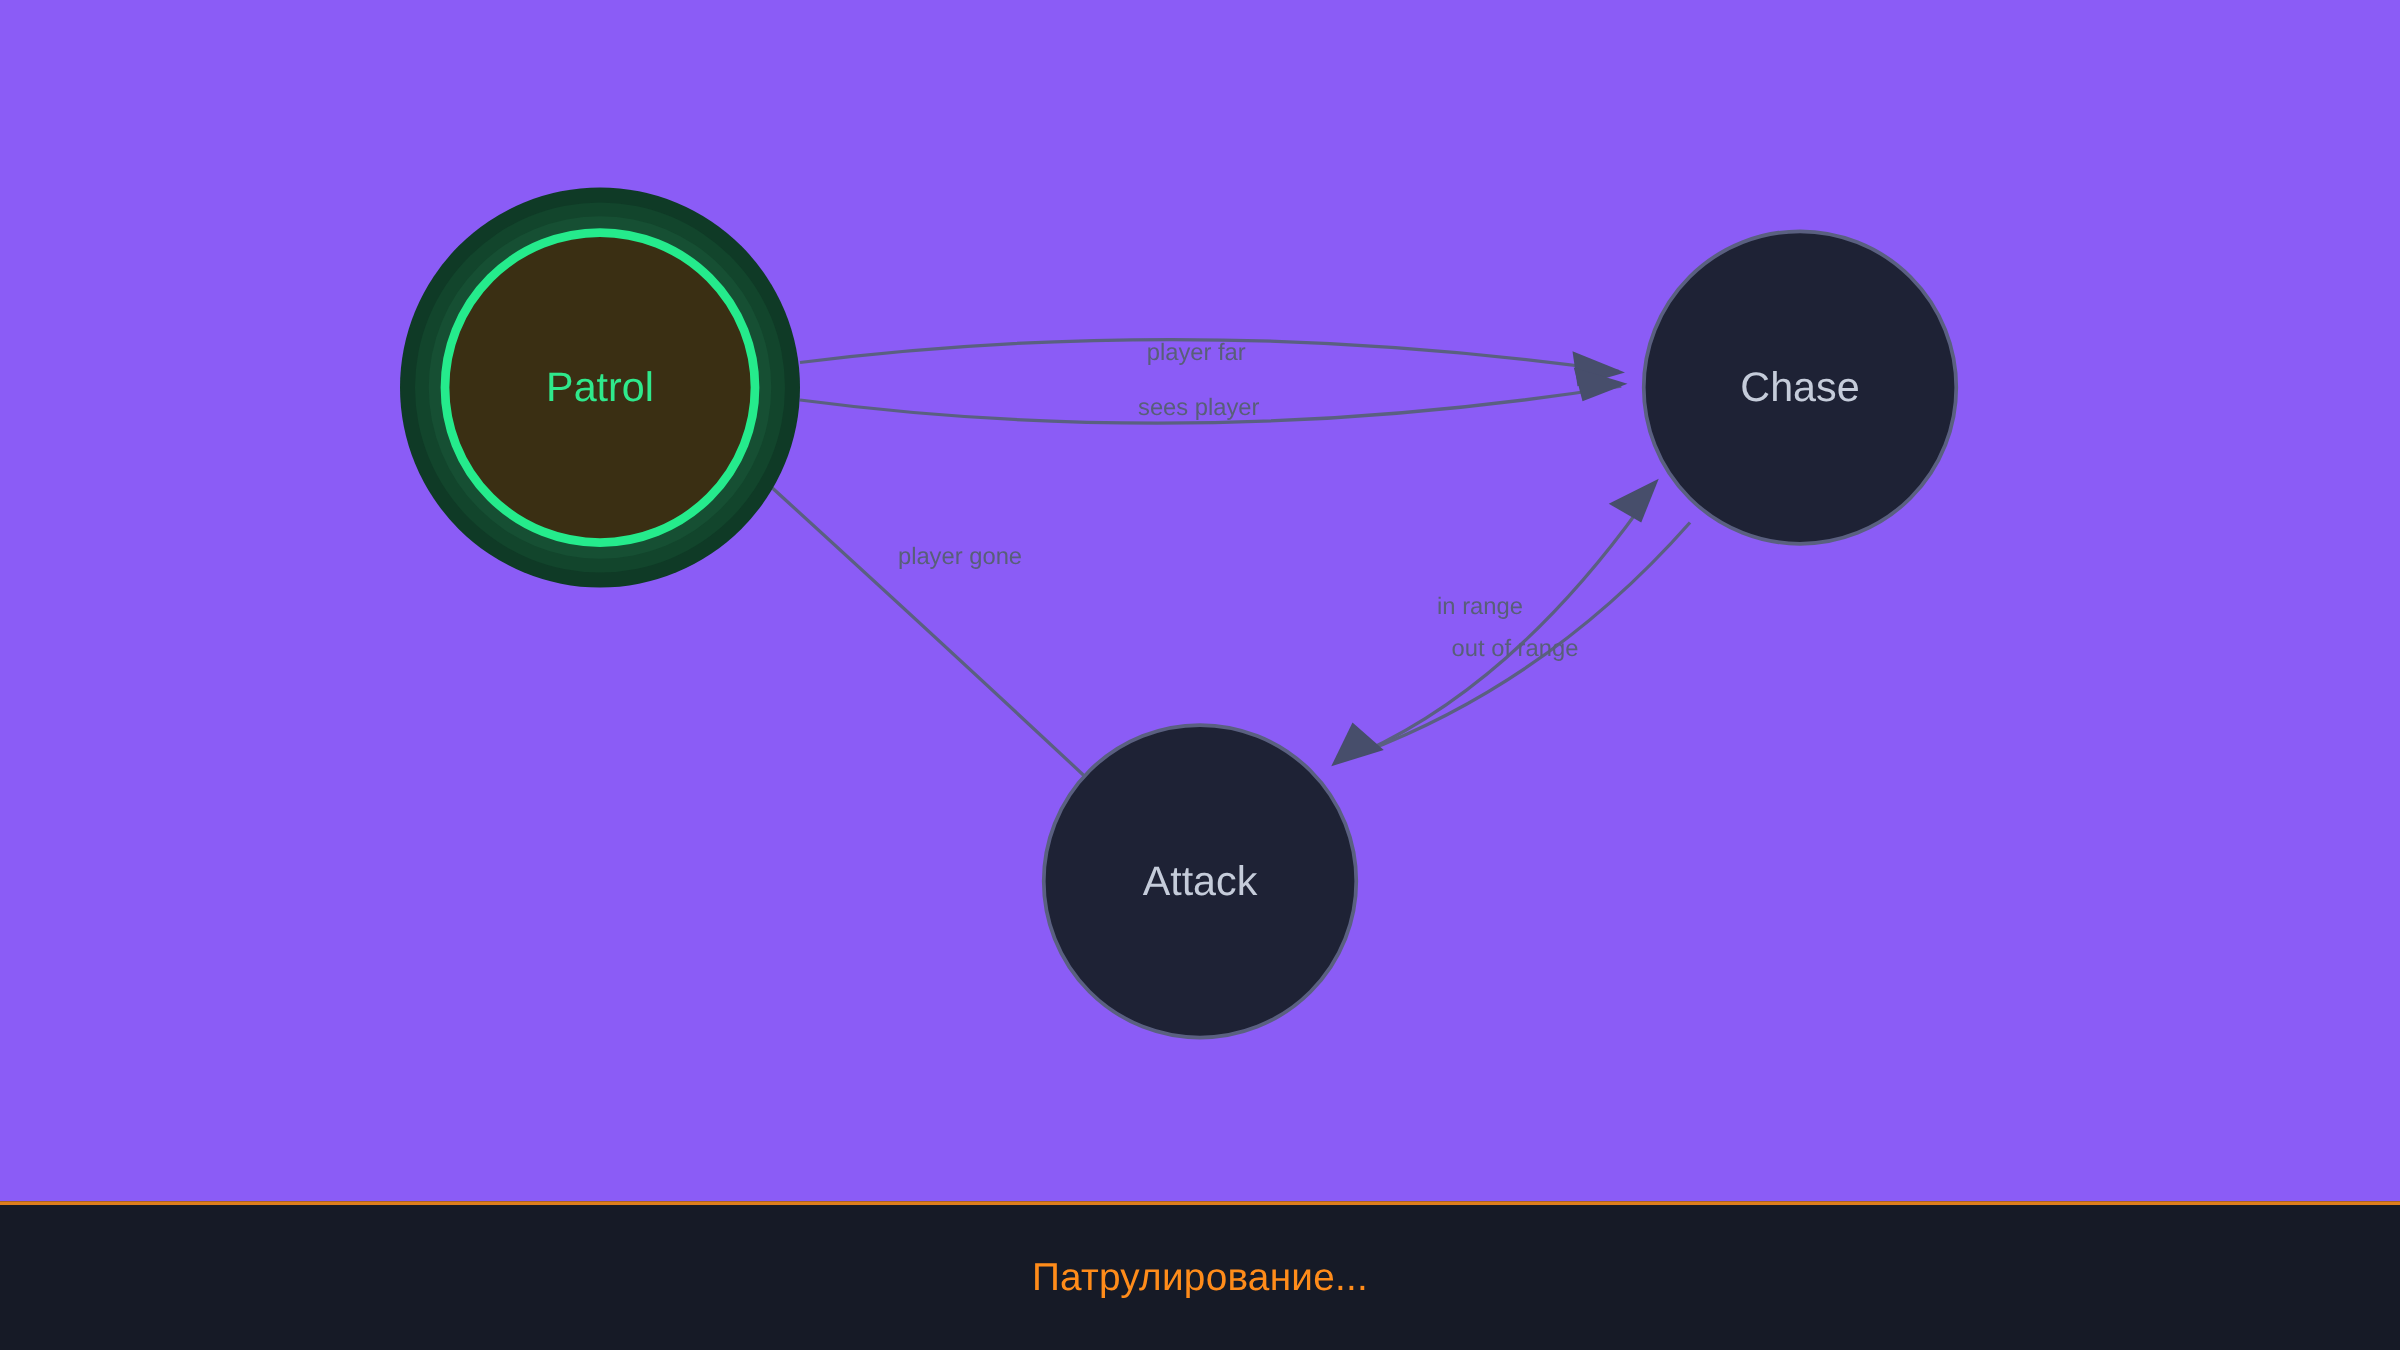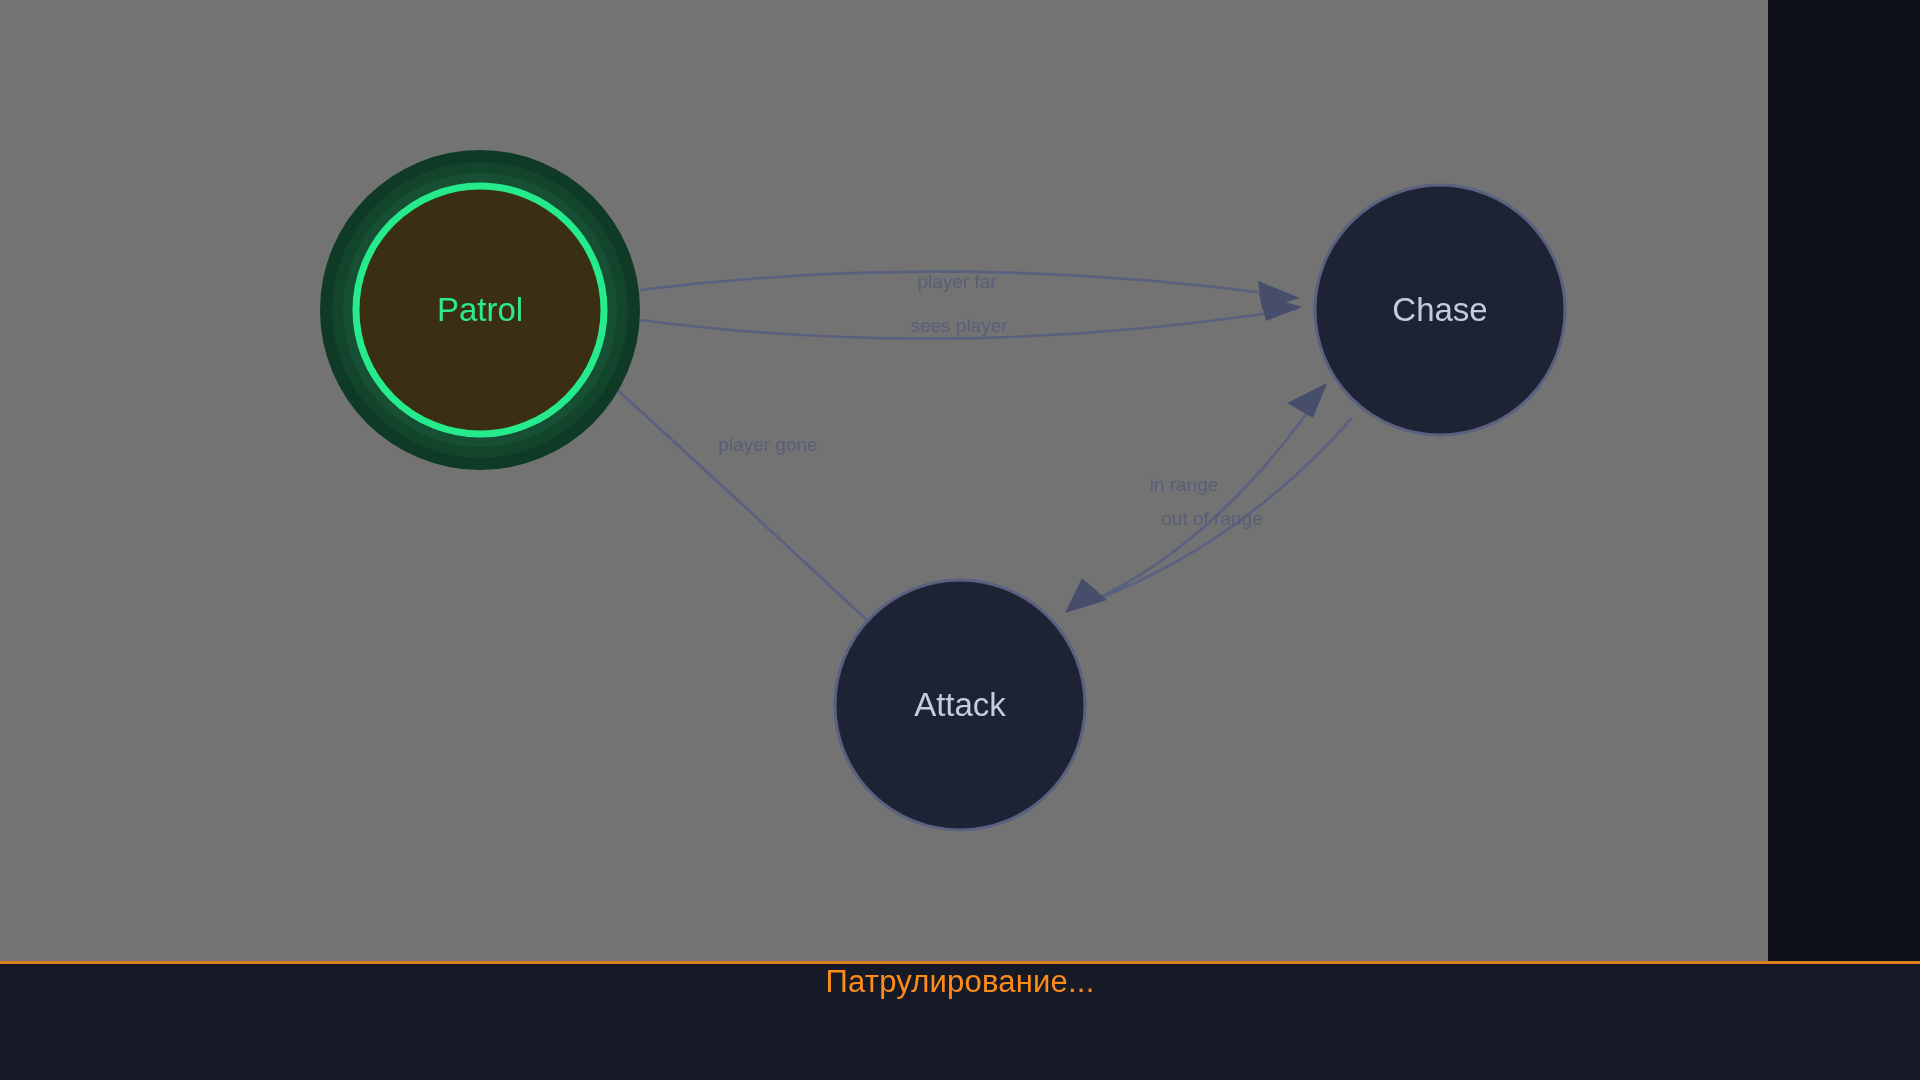--- a/index.html
+++ b/index.html
@@ -17,23 +17,23 @@
     width: 1920px;
     height: 1080px;
     background: #0d1018;
   }
 
   
   #graph-canvas {
     position: absolute;
     left: 0;
     top: 0;
-    width: 1768px;
+    width: 1920px;
     height: 961px;
-    background: #737373;
+    background: #8b5cf6;
   }
 
   #graph-svg {
     position: absolute;
     left: 0;
     top: 0;
     width: 1920px;
     height: 961px;
     display: block;
   }
@@ -86,21 +86,21 @@
   #status-bar {
     position: absolute;
     left: 0;
     top: 961px;
     width: 1920px;
     height: 119px;
     background: #161a26;
     border-top: 3px solid #dd7e1d;
     box-sizing: border-box;
     display: flex;
-    align-items: flex-start;
+    align-items: center;
     justify-content: center;
   }
 
   #status-text {
     color: #ff8c1a;
     font-family: "Liberation Sans", sans-serif;
     font-size: 31px;
     letter-spacing: 0.2px;
     white-space: nowrap;
   }

